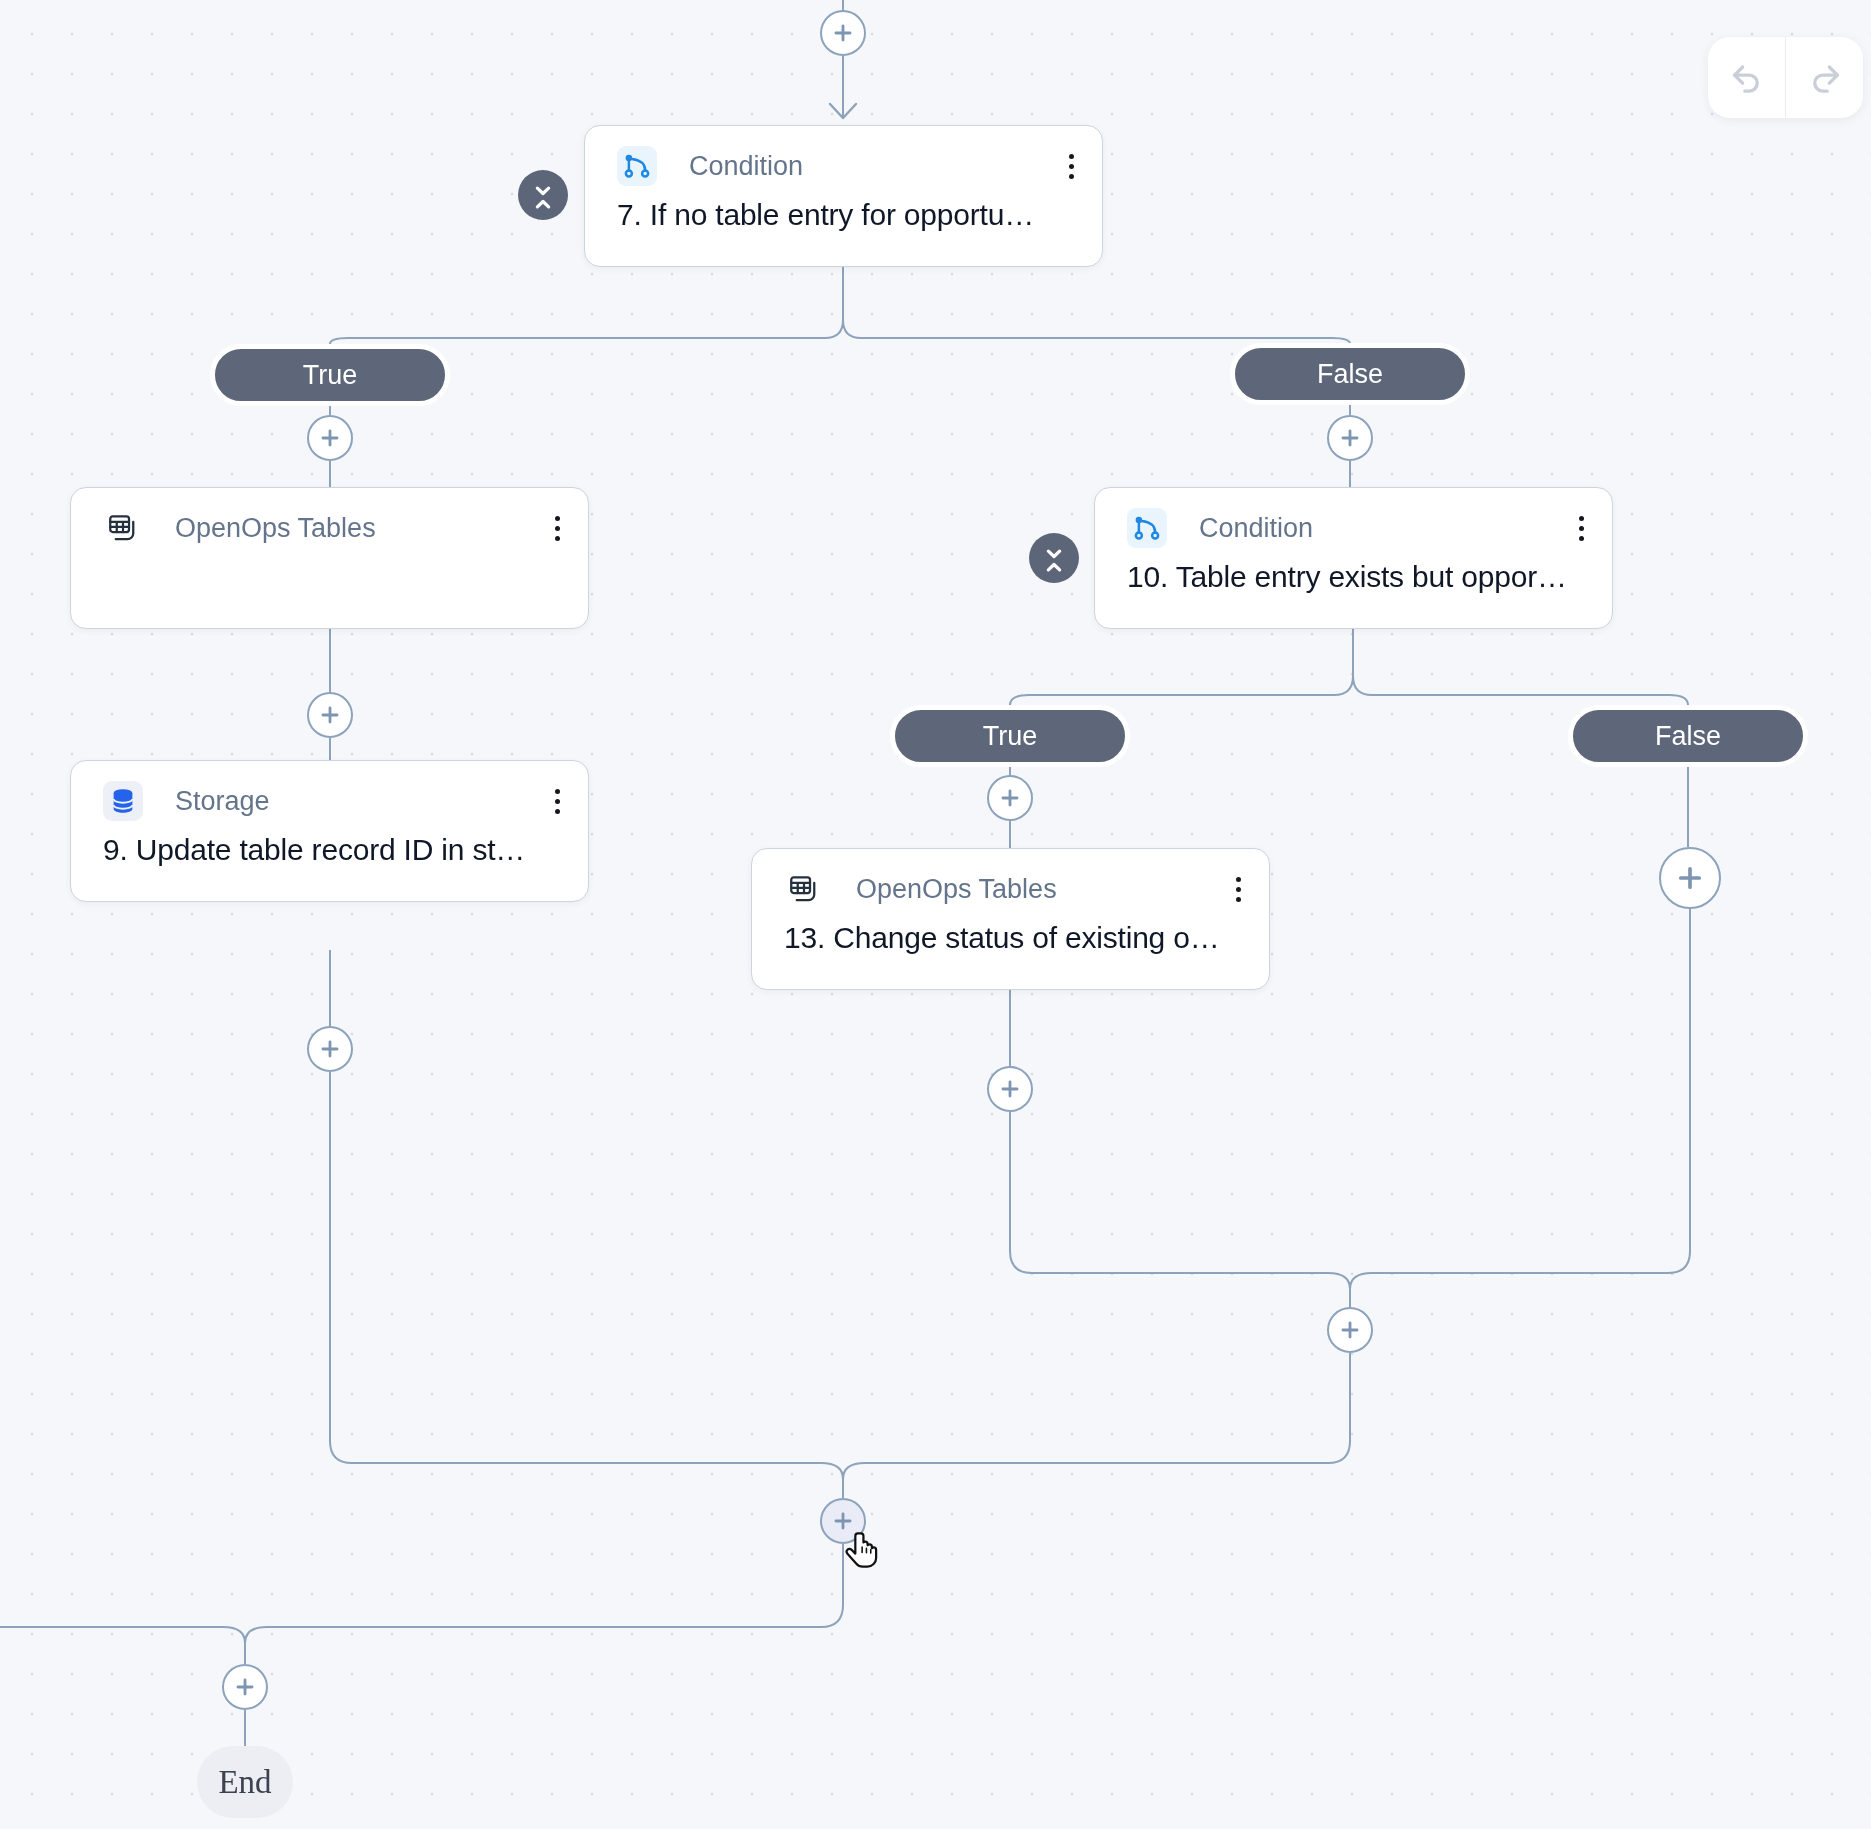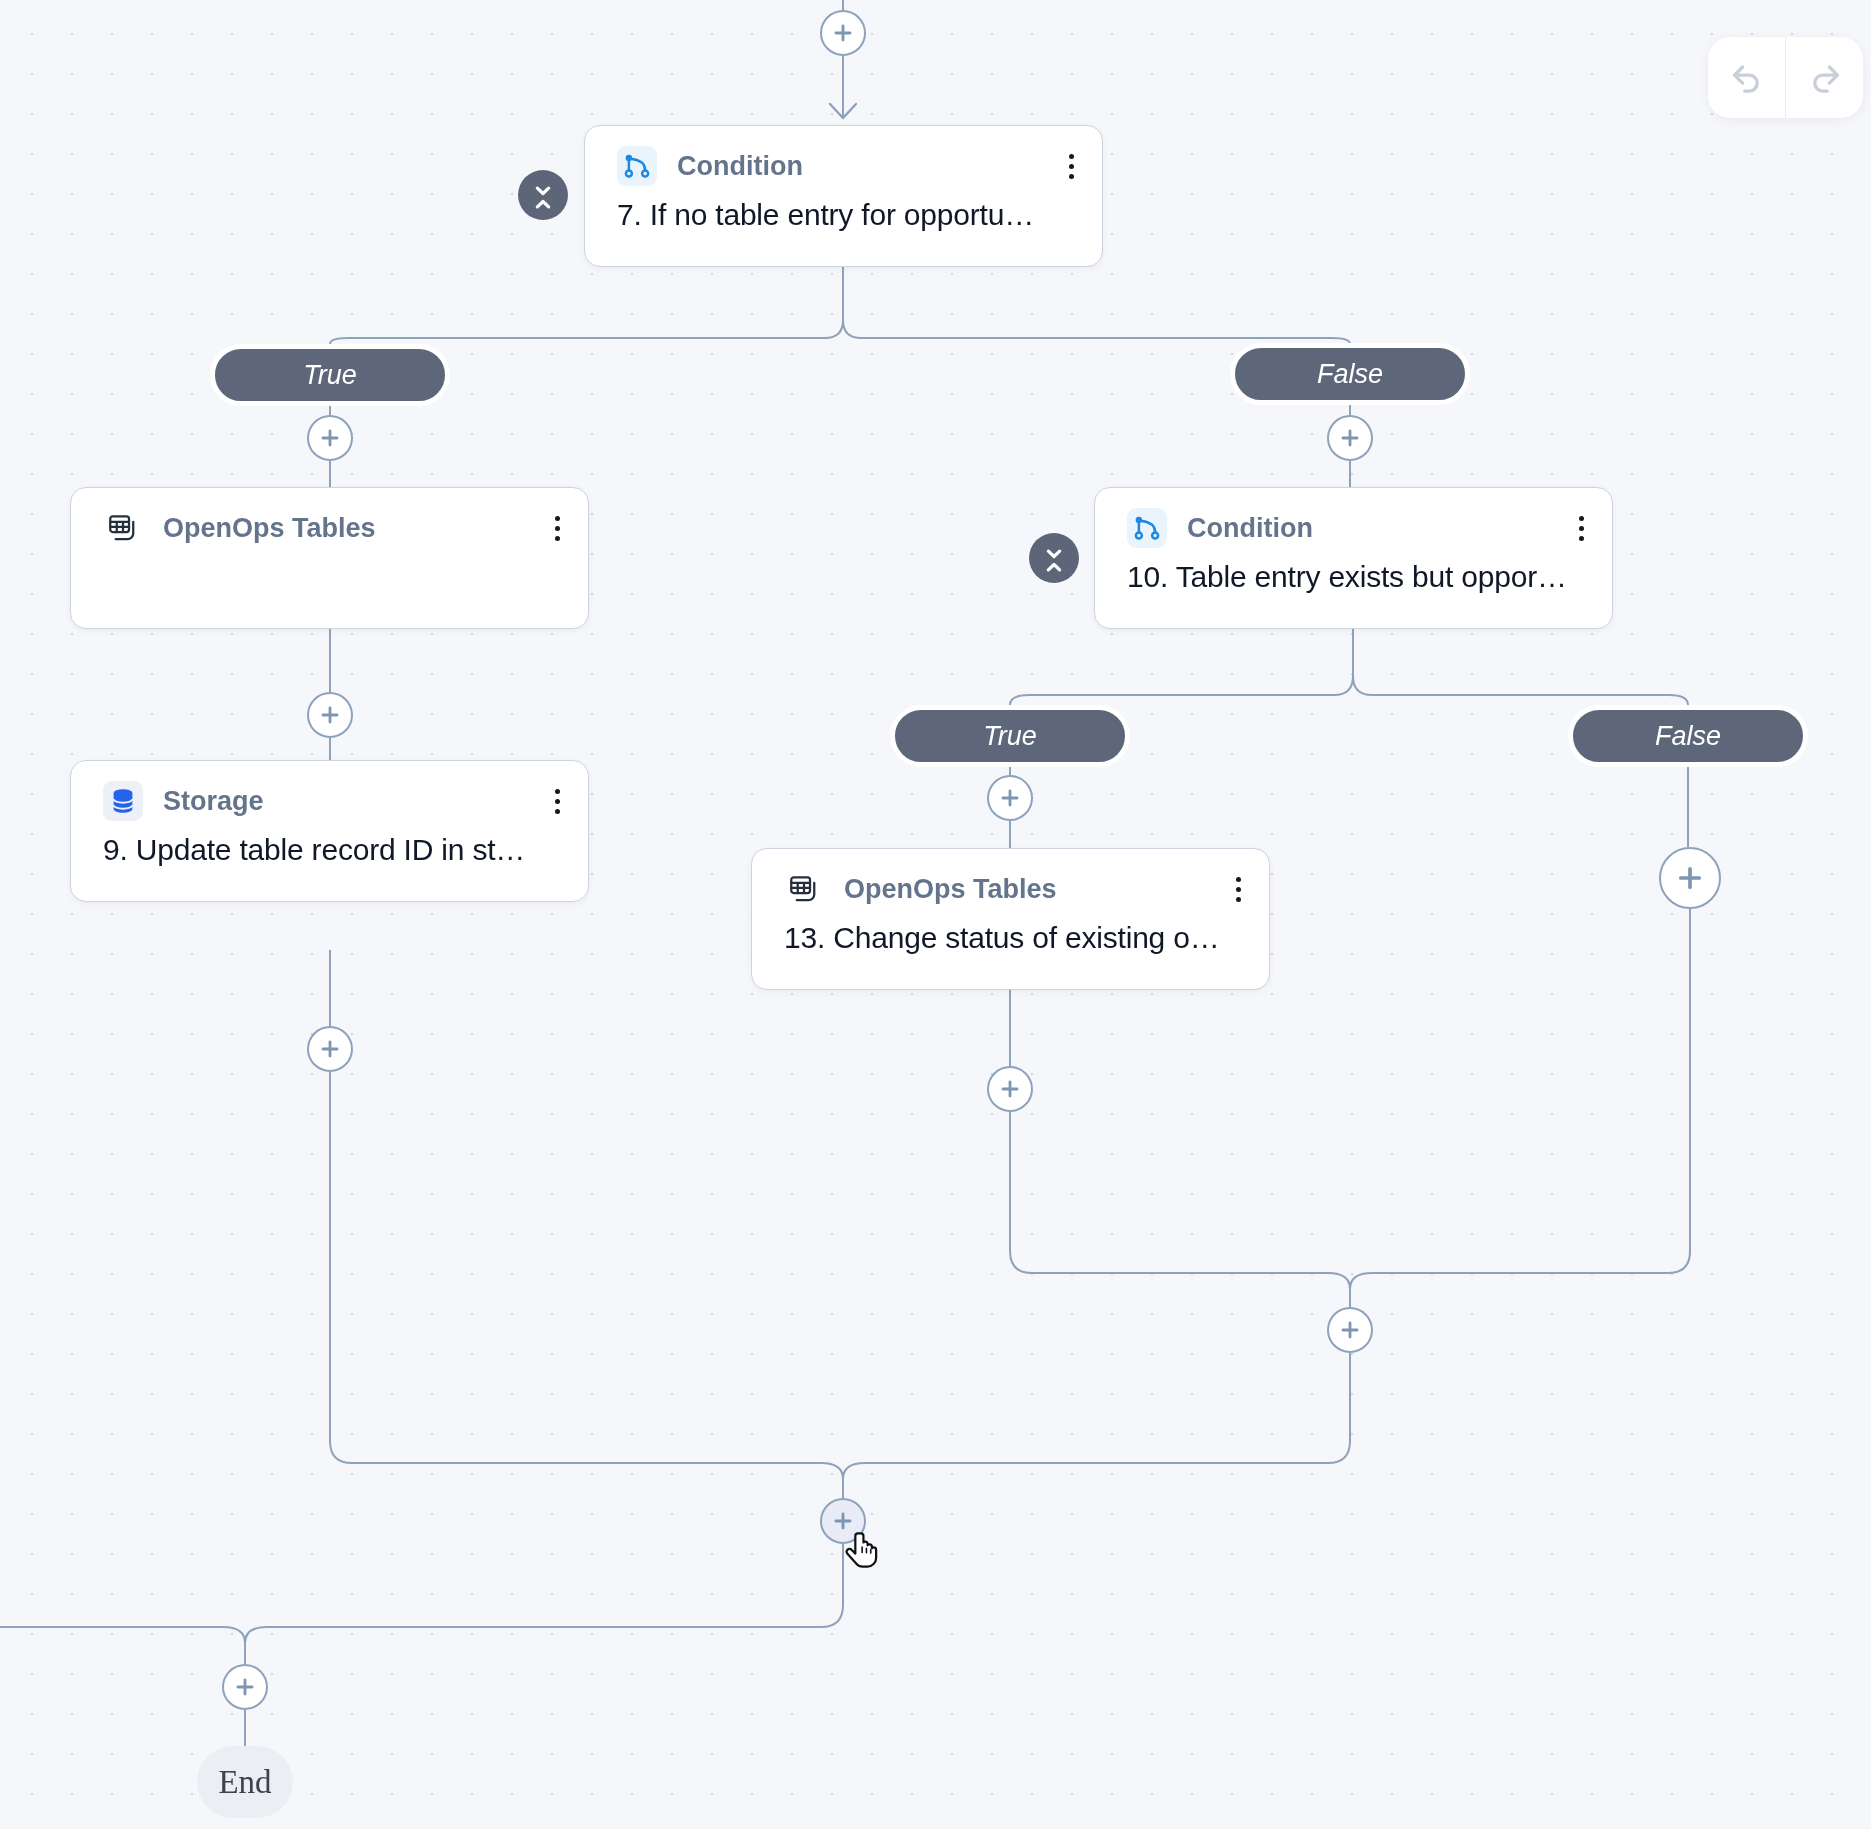--- a/index.html
+++ b/index.html
@@ -27,30 +27,30 @@
   }
   .plus svg{width:26px;height:26px;stroke:#7e95b1;stroke-width:2.6;stroke-linecap:round;fill:none;}
   .plus--big{width:62px;height:62px;}
   .plus--big svg{width:34px;height:34px;}
   .plus--hover{background:#e9ecf7;}
 
   
   .pill{
     position:absolute;width:240px;height:62px;box-sizing:border-box;
     background:#5d6779;border:5px solid #ffffff;border-radius:34px;
-    color:#ffffff;font-size:27px;display:flex;align-items:center;justify-content:center;font-style:italic;
+    color:#ffffff;font-size:27px;display:flex;align-items:center;justify-content:center;
   }
 
   
   .node{
     position:absolute;width:519px;height:142px;box-sizing:border-box;
     background:#ffffff;border:1.5px solid #ccd4df;border-radius:16px;
     box-shadow:0 2px 6px rgba(50,60,90,.06);cursor:pointer;
   }
-  .node-head{display:flex;align-items:center;gap:20px;padding:20px 22px 0 32px;font-weight:bold;}
+  .node-head{display:flex;align-items:center;gap:32px;padding:20px 22px 0 32px;}
   .node-icon{width:40px;height:40px;border-radius:9px;display:flex;align-items:center;justify-content:center;flex:0 0 40px;}
   .node-icon svg{width:30px;height:30px;}
   .icon-bg-blue{background:#e9f4fc;}
   .icon-bg-slate{background:#edf0f7;}
   .node-label{font-size:27px;color:#64748b;white-space:nowrap;}
   .kebab{margin-left:auto;display:flex;flex-direction:column;gap:5px;align-items:center;padding:4px 6px;cursor:pointer;background:none;border:none;}
   .kebab i{width:5px;height:5px;border-radius:50%;background:#16181d;display:block;}
   .node-title{
     margin:12px 32px 0 32px;font-size:30px;font-weight:400;color:#101828;
     letter-spacing:-0.2px;white-space:nowrap;overflow:hidden;

